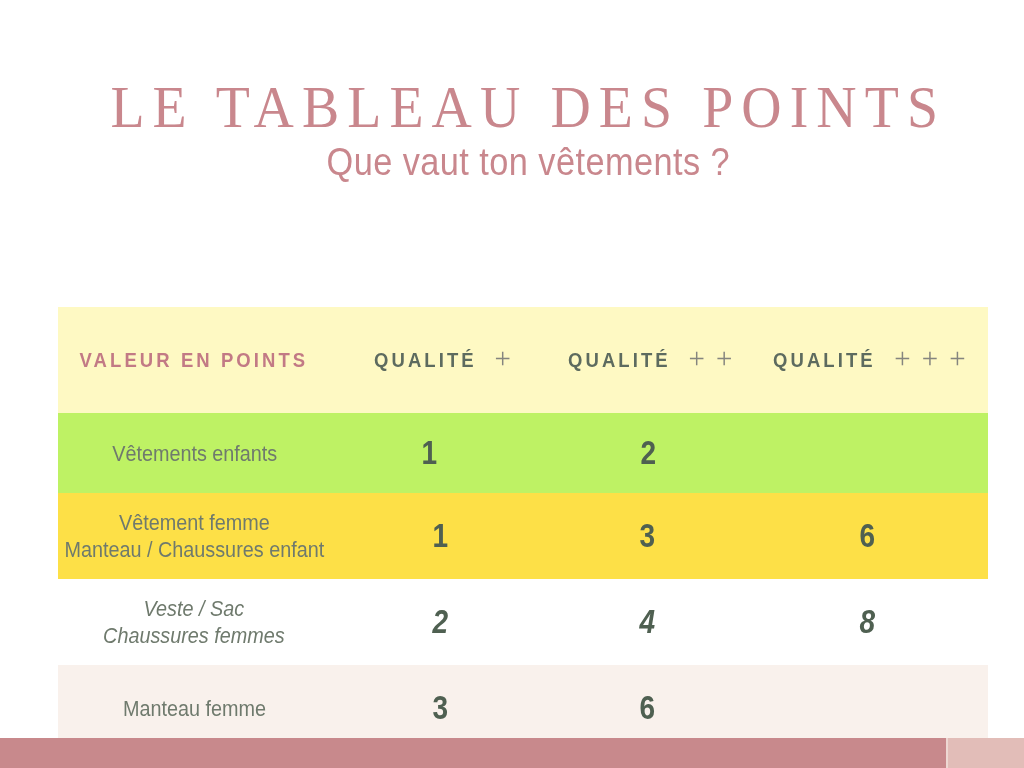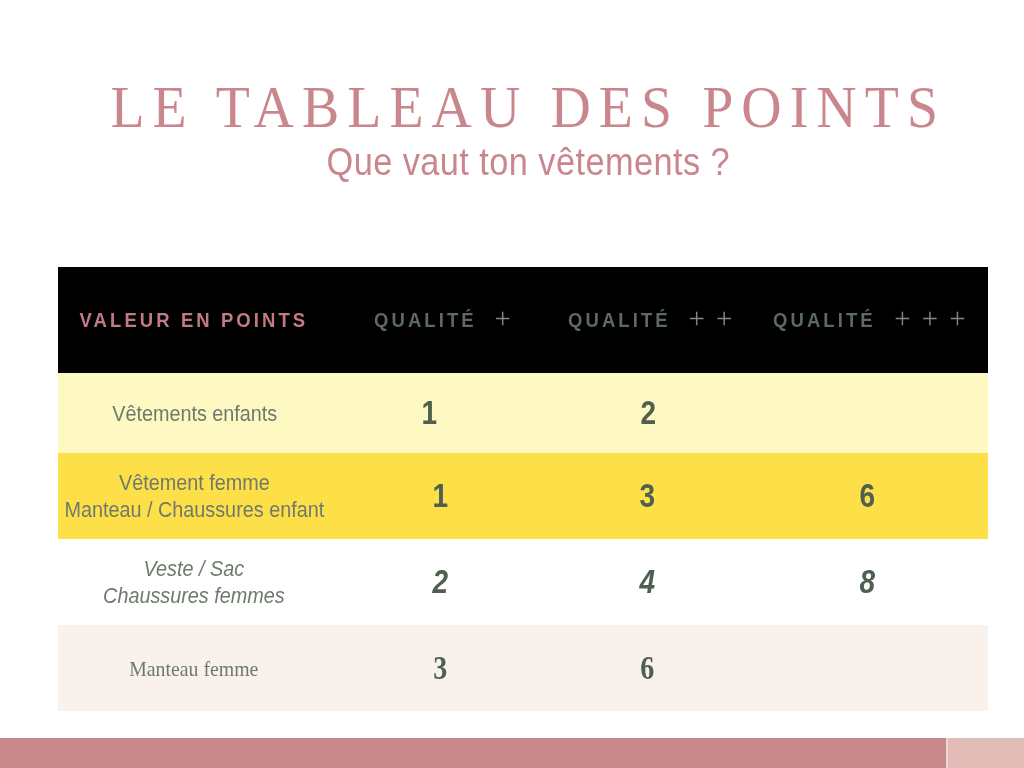--- a/index.html
+++ b/index.html
@@ -45,25 +45,25 @@
     white-space: nowrap;
   }
 
   
   .points-table {
     position: absolute;
     left: 58px; top: 267px;
     width: 930px;
   }
   .trow { display: flex; align-items: center; width: 100%; }
-  .trow.header-row { height: 106px; background: #000000; }
-  .trow.row-0 { height: 80px; background: #fef9c3; }
+  .trow.header-row { height: 106px; background: #fef9c3; margin-top: 40px; }
+  .trow.row-0 { height: 80px; background: #bef264; }
   .trow.row-1 { height: 86px; background: #fde047; }
   .trow.row-2 { height: 86px; background: #ffffff; font-style: italic; }
-  .trow.row-3 { height: 86px; background: #f9f1ec; font-family: Liberation Serif, serif; }
+  .trow.row-3 { height: 86px; background: #f9f1ec; }
 
   .cell {
     display: flex; align-items: center; justify-content: center;
     height: 100%;
   }
   .cell.c1 { width: 29.3%; }
   .cell.c2 { width: 23.5%; }
   .cell.c3 { width: 21.2%; }
   .cell.c4 { width: 26%; }
 

